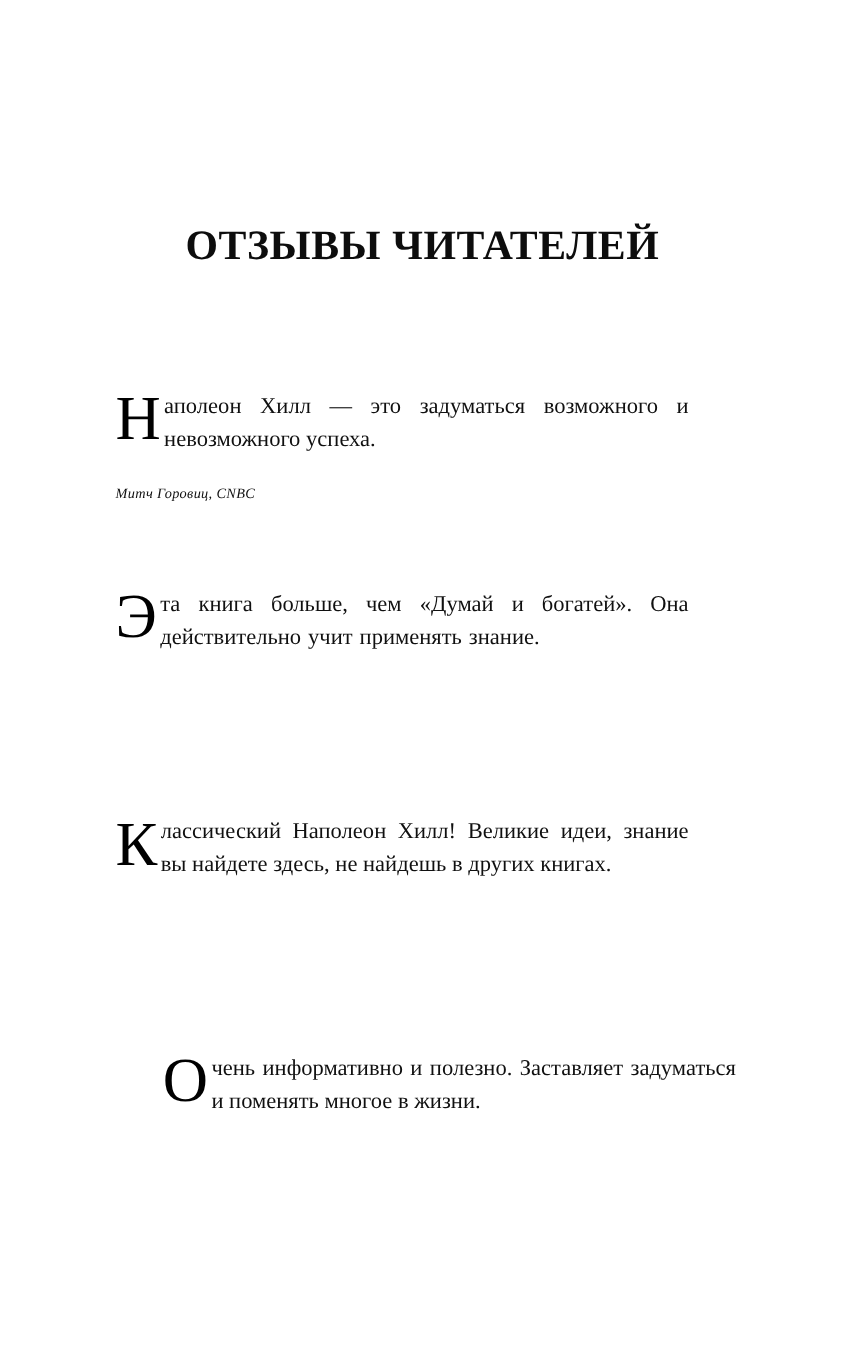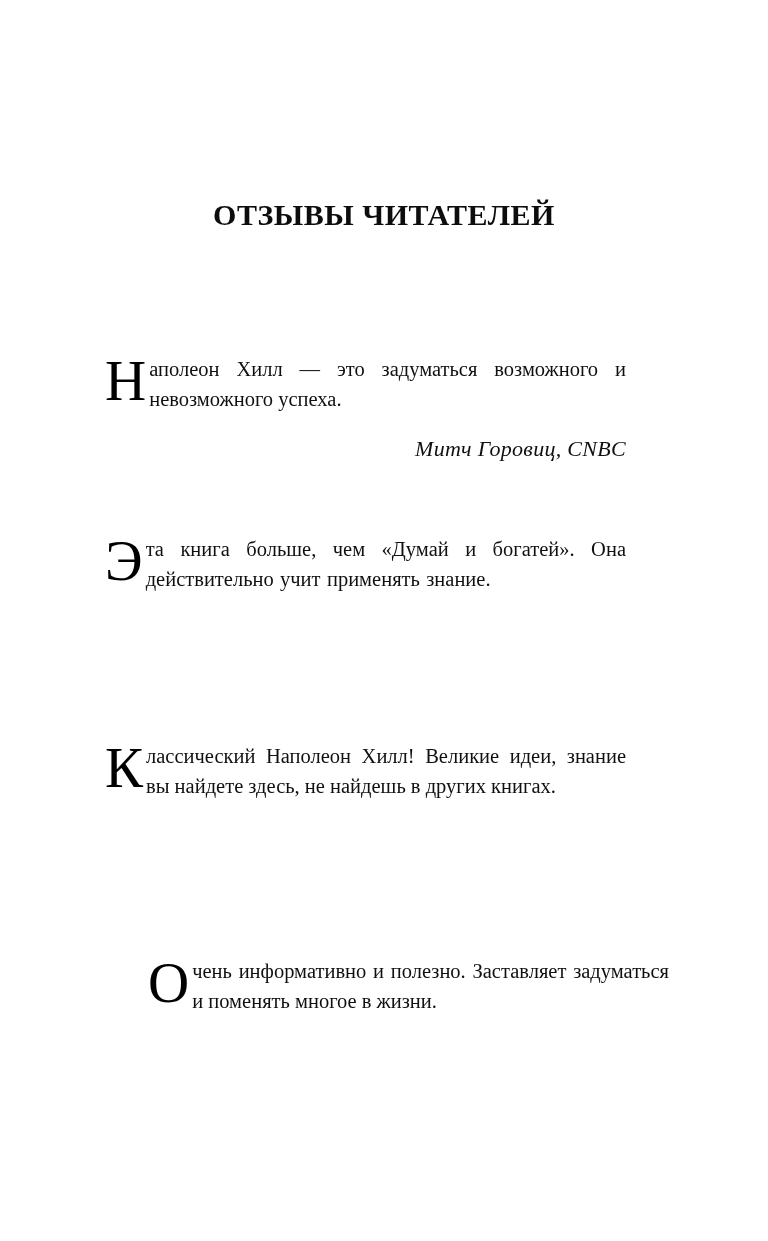--- a/index.html
+++ b/index.html
@@ -26,21 +26,21 @@
 
   
   .page-title {
     position: absolute;
     left: 0;
     top: 178px;
     width: 768px;
     text-align: center;
     font-family: "Liberation Serif", "DejaVu Serif", serif;
     font-weight: bold;
-    font-size: 30px;
+    font-size: 38px;
     letter-spacing: 0.5px;
     line-height: 1.1;
     color: #0d0d0d;
   }
 
   
   .content {
     position: absolute;
     left: 105px;
     top: 0;
@@ -78,24 +78,23 @@
     padding-top: 2px;
     padding-right: 3px;
     color: #000000;
   }
 
   
   .quote-block[data-index="1"] .quote-text { word-spacing: 0.06em; }
 
   .attribution {
     margin-top: 7px;
-    text-align: right;
     font-family: "Liberation Serif", "DejaVu Serif", serif;
     font-style: italic;
-    font-size: 22px;
+    font-size: 13px;
     line-height: 30px;
     letter-spacing: 0.3px;
     color: #101010;
   }
 </style>
 </head>
 <body>
 
 <div class="page">
 

